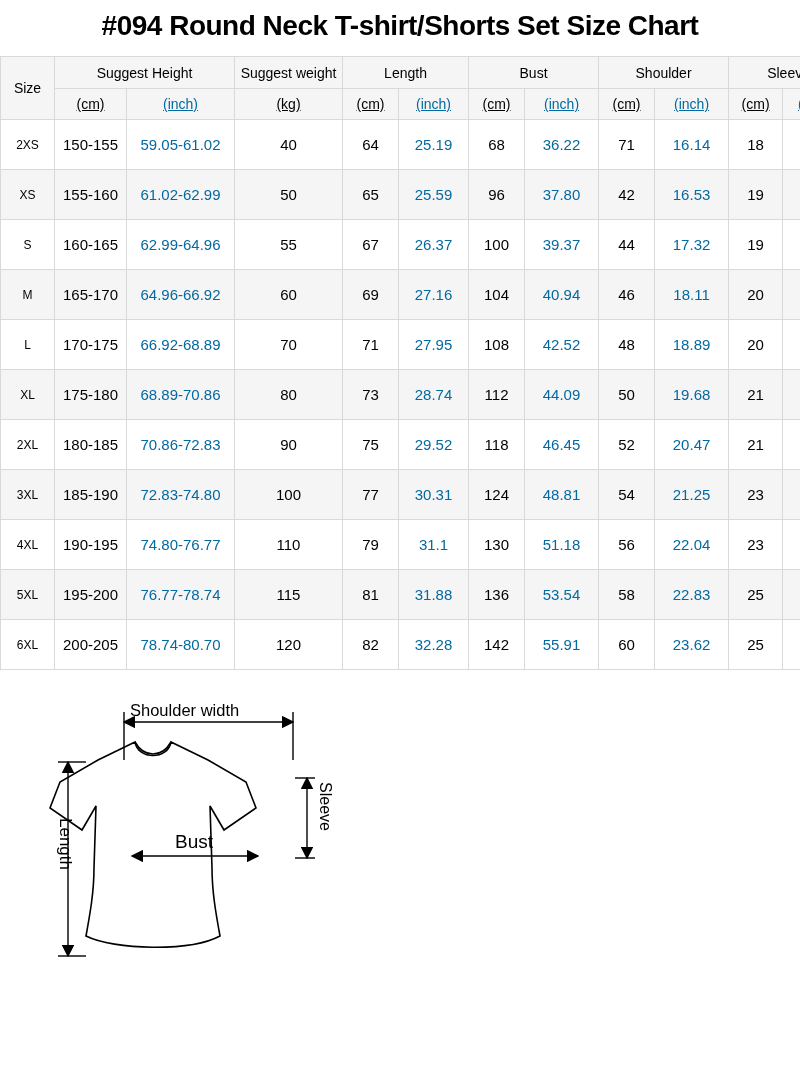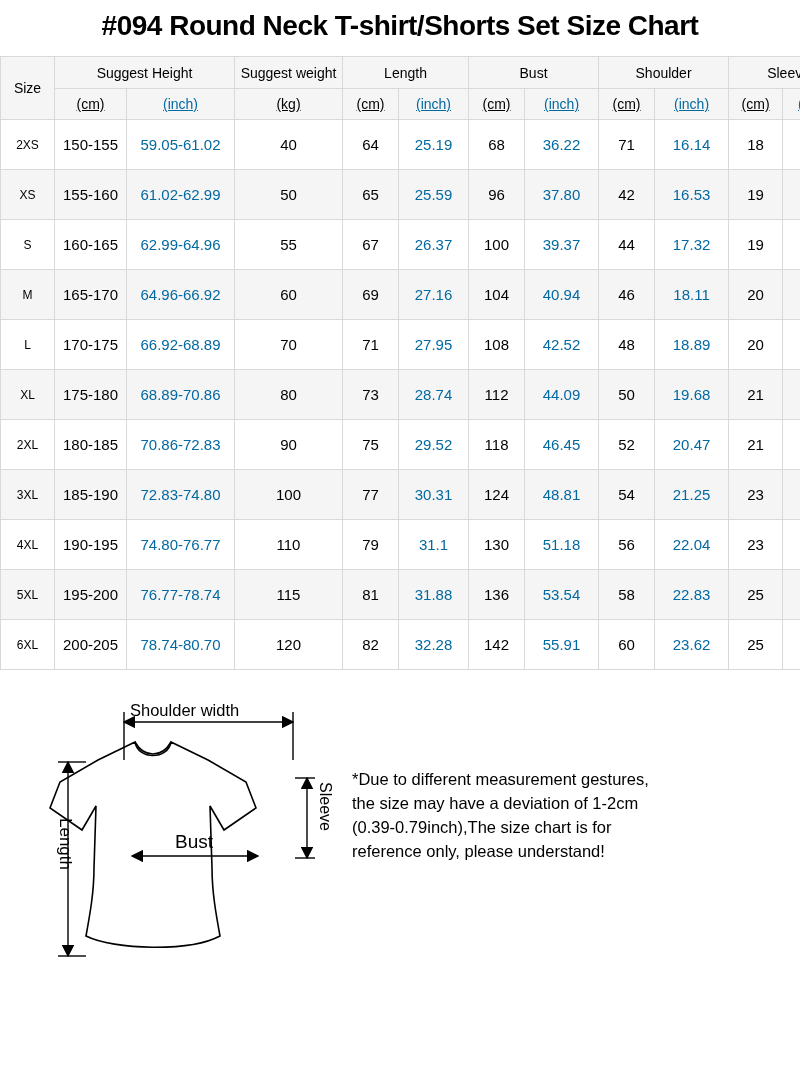--- a/index.html
+++ b/index.html
@@ -358,21 +358,15 @@
 
         <g stroke="#000" stroke-width="1.4">
           <line x1="38" y1="84" x2="66" y2="84"></line>
           <line x1="38" y1="278" x2="66" y2="278"></line>
           <line x1="48" y1="84" x2="48" y2="278" marker-start="url(#arrS)" marker-end="url(#arr)"></line>
         </g>
         <text x="40" y="140" font-size="17" fill="#000" transform="rotate(90 40 140)">Length</text>
       </svg>
     </div>
 
-    <div class="note">
-      <div>*Due to different measurement gestures,</div>
-      <div>the size may have a deviation of 1-2cm</div>
-      <div>(0.39-0.79inch),The size chart is for</div>
-      <div>reference only, please understand!</div>
-    </div>
 
   </div>
 </div>
 
 </body></html>

